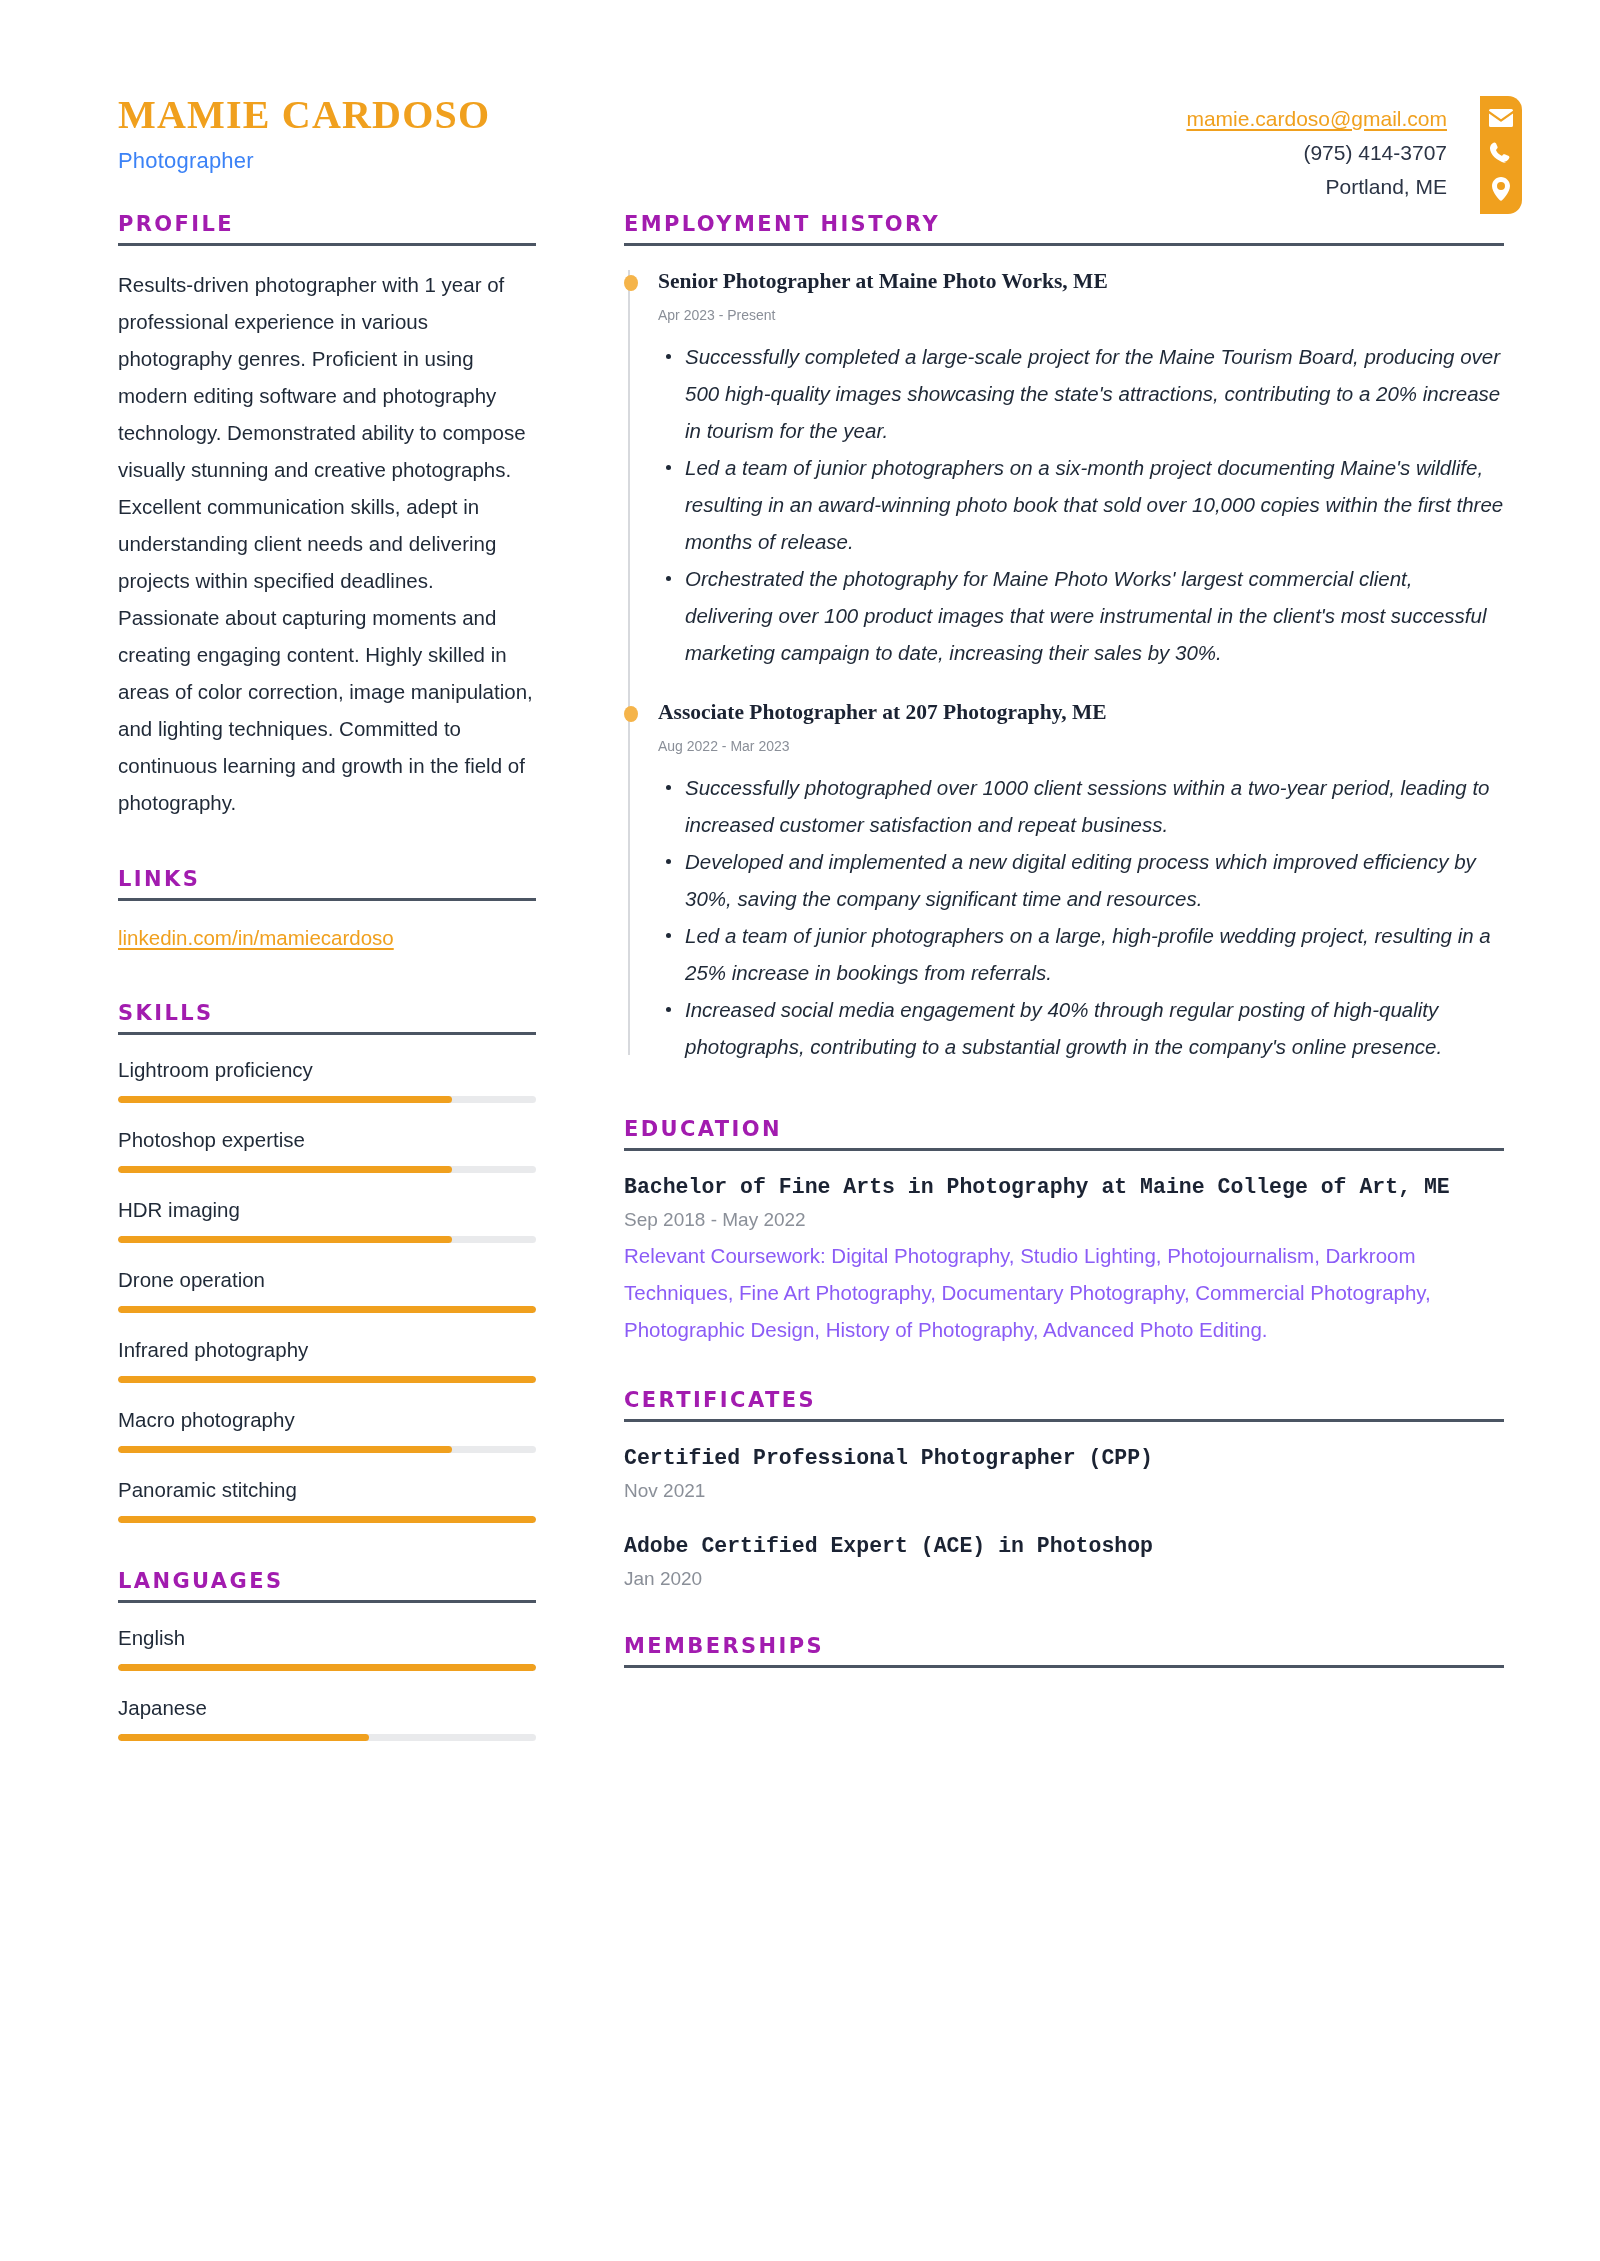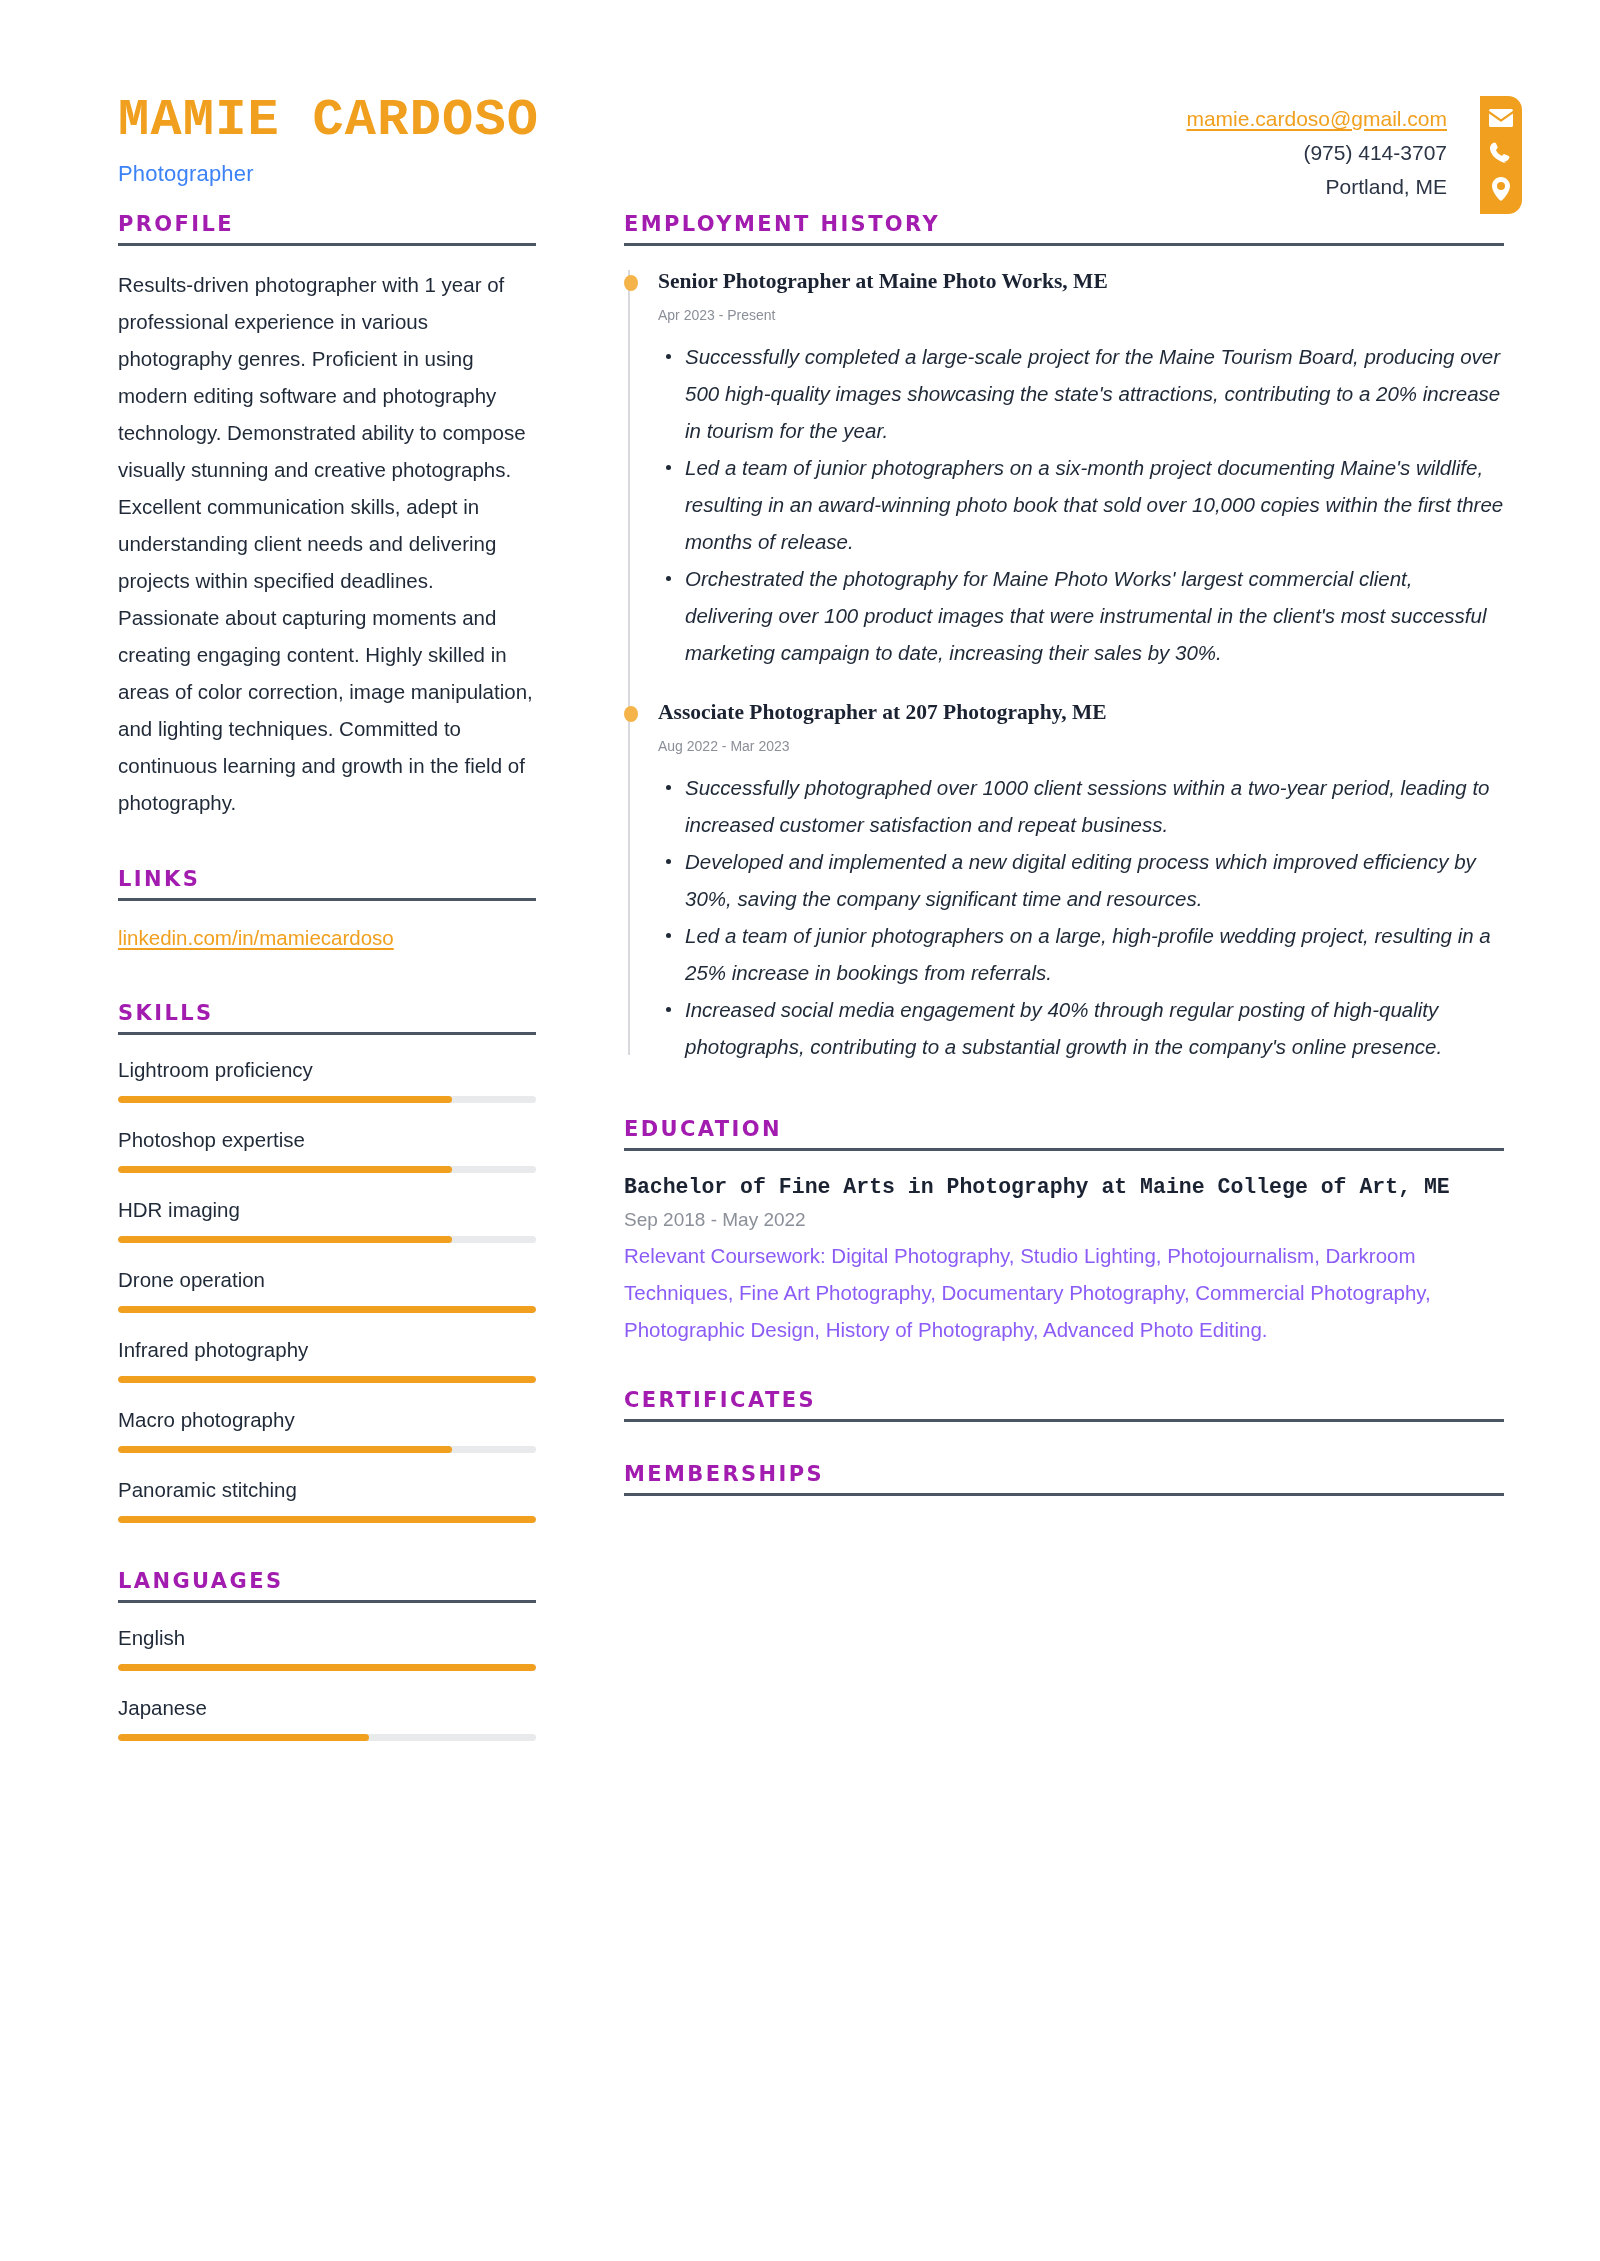--- a/index.html
+++ b/index.html
@@ -29,22 +29,22 @@
   }
   .header-inner {
     display: flex;
     align-items: flex-start;
     justify-content: space-between;
     padding-left: 118px;
     padding-right: 0;
   }
   .identity { padding-top: 8px; }
   .full-name {
-    font-family: Liberation Mono, monospace;
-    font-size: 52px;
+    font-family: Liberation Serif, serif;
+    font-size: 40px;
     font-weight: 700;
     letter-spacing: 1.2px;
     color: #F0A01E;
     line-height: 1.05;
     white-space: nowrap;
     text-align: right;
   }
   .job-title {
     margin-top: 12px;
     font-size: 22px;
@@ -412,20 +412,30 @@
               <div class="plain-title">Bachelor of Fine Arts in Photography at Maine College of Art, ME</div>
               <div class="plain-date">Sep 2018 - May 2022</div>
               <div class="plain-desc">Relevant Coursework: Digital Photography, Studio Lighting, Photojournalism, Darkroom Techniques, Fine Art Photography, Documentary Photography, Commercial Photography, Photographic Design, History of Photography, Advanced Photo Editing.</div>
             </div>
           </div>
       </div>
 
       <div class="section tight">
         <div class="section-title">CERTIFICATES</div>
         <div class="section-rule"></div>
+        <div id="certificates-list">
+            <div class="plain-entry">
+              <div class="plain-title">Certified Professional Photographer (CPP)</div>
+              <div class="plain-date">Nov 2021</div>
+            </div>
+            <div class="plain-entry">
+              <div class="plain-title">Adobe Certified Expert (ACE) in Photoshop</div>
+              <div class="plain-date">Jan 2020</div>
+            </div>
+          </div>
       </div>
 
       <div class="section">
         <div class="section-title">MEMBERSHIPS</div>
         <div class="section-rule"></div>
         <div id="memberships-list"></div>
       </div>
 
     </div>
   </div>

